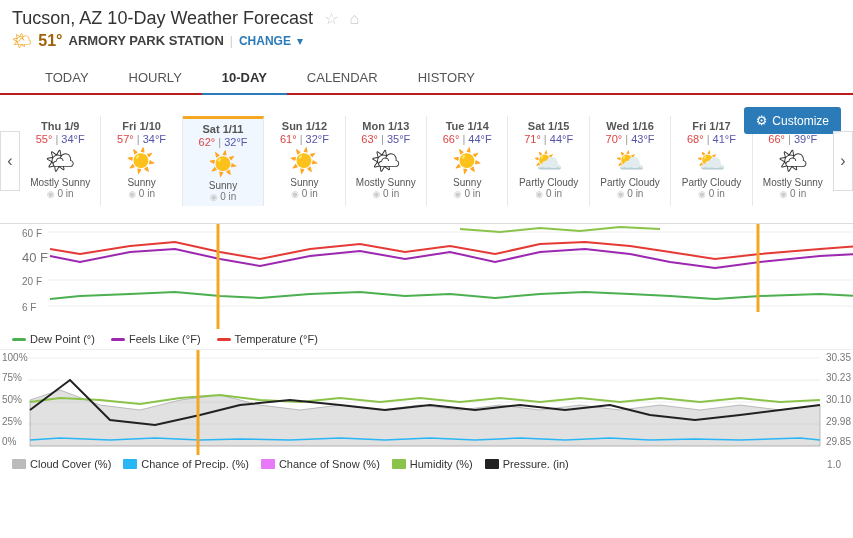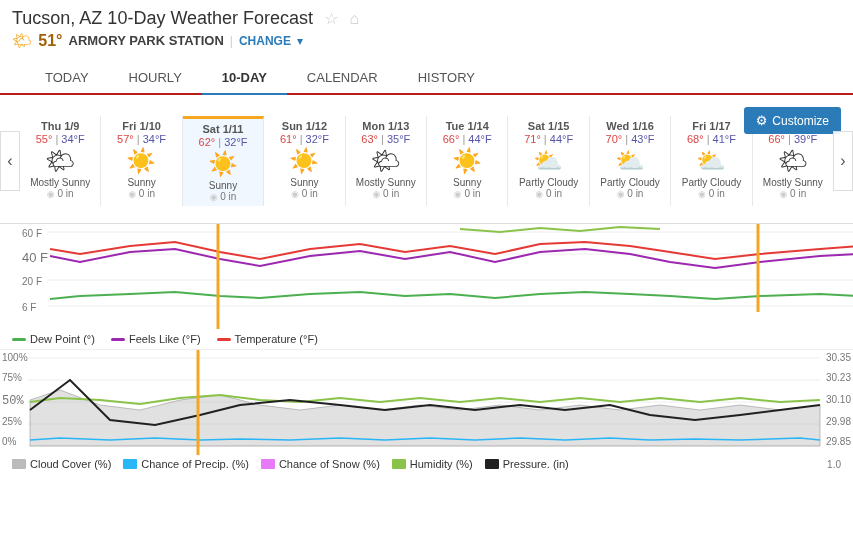--- a/index.html
+++ b/index.html
@@ -261,21 +261,21 @@
       <div class="legend-item">
         <div class="legend-dot" style="background:#e53935;"></div>
         <span>Temperature (°F)</span>
       </div>
     </div>
 
     <div style="position:relative; height:105px; border-top:1px solid #eee;">
 
       <div style="position:absolute;left:2px;top:2px;font-size:10px;color:#777;">100%</div>
       <div style="position:absolute;left:2px;top:22px;font-size:10px;color:#777;">75%</div>
-      <div style="position:absolute;left:2px;top:44px;font-size:12px;color:#777;font-family:Liberation Mono, monospace;">50%</div>
+      <div style="position:absolute;left:2px;top:44px;font-size:10px;color:#777;">50%</div>
       <div style="position:absolute;left:2px;top:66px;font-size:10px;color:#777;">25%</div>
       <div style="position:absolute;left:2px;top:86px;font-size:10px;color:#777;">0%</div>
 
       <div style="position:absolute;right:2px;top:2px;font-size:10px;color:#777;">30.35</div>
       <div style="position:absolute;right:2px;top:22px;font-size:10px;color:#777;">30.23</div>
       <div style="position:absolute;right:2px;top:44px;font-size:10px;color:#777;">30.10</div>
       <div style="position:absolute;right:2px;top:66px;font-size:10px;color:#777;">29.98</div>
       <div style="position:absolute;right:2px;top:86px;font-size:10px;color:#777;">29.85</div>
       <svg width="853" height="105" style="position:absolute;left:0;top:0;">
 

